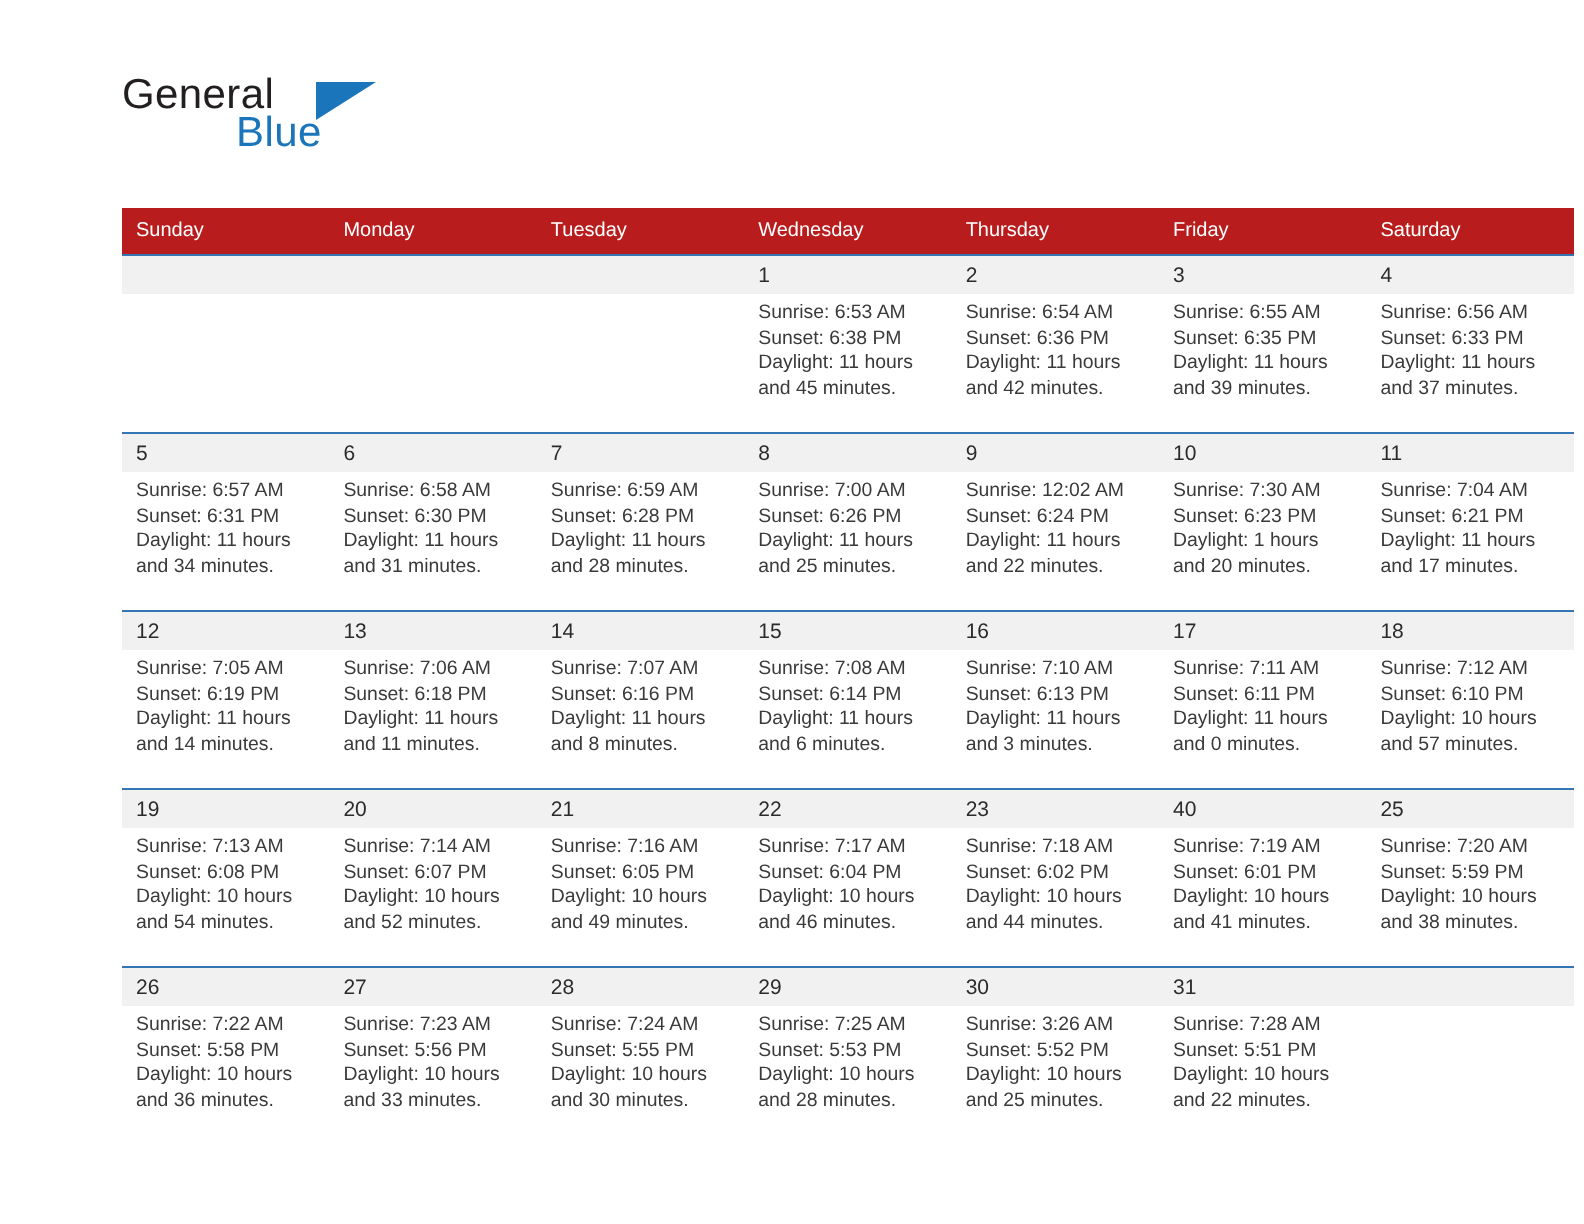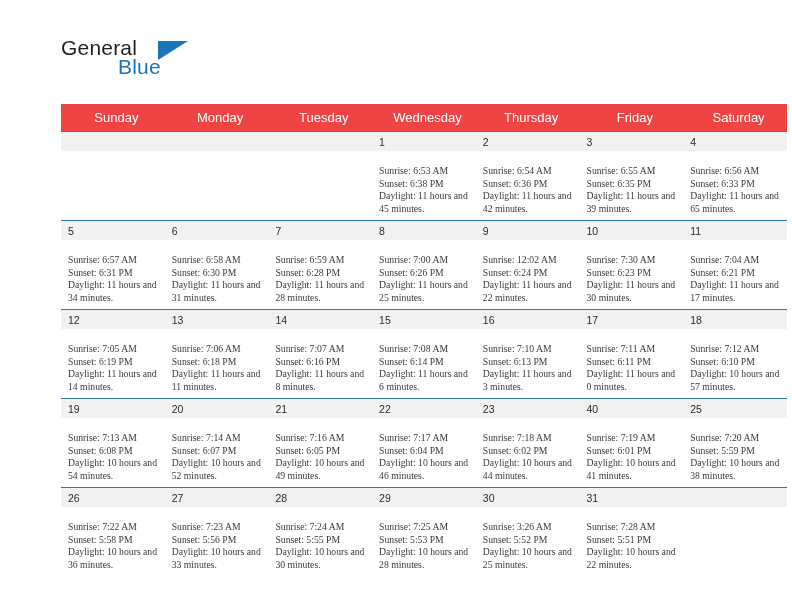--- a/index.html
+++ b/index.html
@@ -89,25 +89,25 @@
   
   .calendar {
     position: absolute;
     left: 33px;
     top: 104px;
     width: 726px;
     border-collapse: collapse;
     table-layout: fixed;
   }
   .calendar th {
-    background: #ef4444;
+    background: #b91c1c;
     color: #ffffff;
-    font-size: 13px;
+    font-size: 10px;
     font-weight: normal;
-    text-align: center;
+    text-align: left;
     padding: 6px 0 6px 7px;
     height: 10px;
     border: none;
   }
   .calendar td {
     vertical-align: top;
     padding: 0;
     border: none;
     border-top: 1.6px solid #3675b4;
     height: 88px;
@@ -124,25 +124,24 @@
     box-sizing: border-box;
     padding: 2px 0 0 7px;
     font-size: 10.5px;
     color: #2b2b2b;
     line-height: 16px;
   }
   .cell-empty .daynum-band {
     background: #f1f1f1;
   }
   .details {
-    padding: 14px 6px 0 7px;
+    padding: 4px 6px 0 7px;
     font-size: 9.7px;
     line-height: 12.6px;
     color: #3a3a3a;
-    font-family: Liberation Serif, serif;
   }
   .details div {
     white-space: nowrap;
   }
   .details .wrap {
     white-space: normal;
   }
 </style>
 </head>
 <body>
@@ -220,21 +219,21 @@
                 <div class="wrap">Daylight: 11 hours and 39 minutes.</div>
               </div>
             </div>
           </td>
           <td class="">
             <div class="cell-inner">
               <div class="daynum-band">4</div>
               <div class="details">
                 <div>Sunrise: 6:56 AM</div>
                 <div>Sunset: 6:33 PM</div>
-                <div class="wrap">Daylight: 11 hours and 65 minutes.</div>
+                <div class="wrap">Daylight: 11 hours and 37 minutes.</div>
               </div>
             </div>
           </td>
         </tr>
         <tr>
           <td class="">
             <div class="cell-inner">
               <div class="daynum-band">5</div>
               <div class="details">
                 <div>Sunrise: 6:57 AM</div>
@@ -282,21 +281,21 @@
                 <div class="wrap">Daylight: 11 hours and 22 minutes.</div>
               </div>
             </div>
           </td>
           <td class="">
             <div class="cell-inner">
               <div class="daynum-band">10</div>
               <div class="details">
                 <div>Sunrise: 7:30 AM</div>
                 <div>Sunset: 6:23 PM</div>
-                <div class="wrap">Daylight: 11 hours and 30 minutes.</div>
+                <div class="wrap">Daylight: 1 hours and 20 minutes.</div>
               </div>
             </div>
           </td>
           <td class="">
             <div class="cell-inner">
               <div class="daynum-band">11</div>
               <div class="details">
                 <div>Sunrise: 7:04 AM</div>
                 <div>Sunset: 6:21 PM</div>
                 <div class="wrap">Daylight: 11 hours and 17 minutes.</div>

